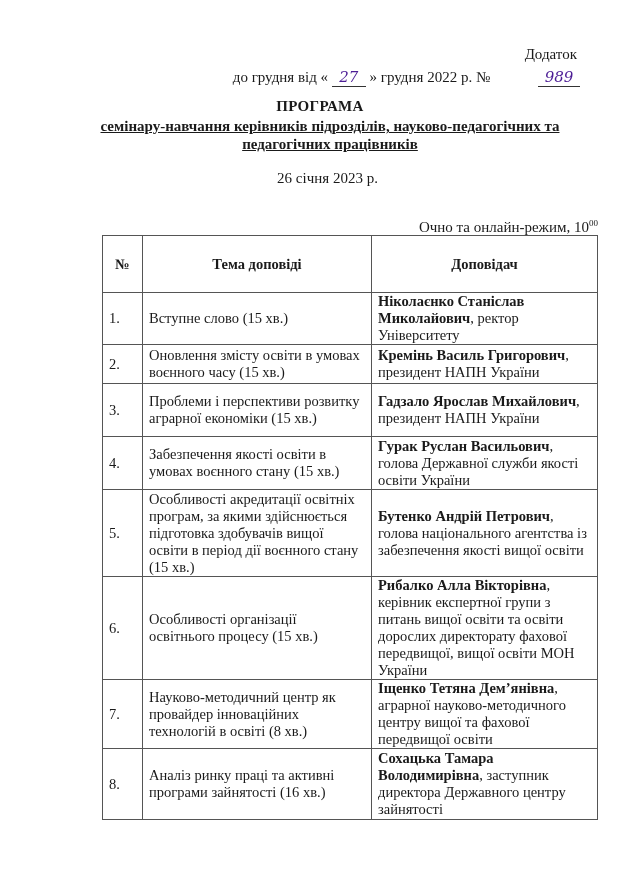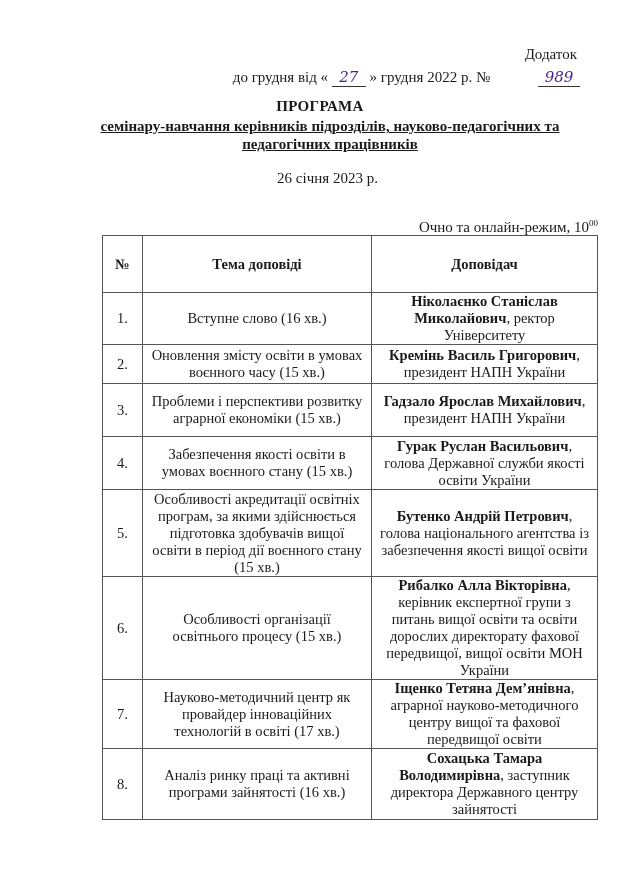--- a/index.html
+++ b/index.html
@@ -14,21 +14,21 @@
     .hand.day { width: 34px; }
     .hand.num { width: 42px; margin-left: 44px; }
     .title { left: 0; width: 640px; top: 98px; text-align: center; font-weight: bold; font-size: 15px; letter-spacing: 0.3px; }
     .subtitle { left: 90px; width: 480px; top: 117px; text-align: center; font-weight: bold; font-size: 15px; line-height: 18px; text-decoration: underline; }
     .date { left: 0; width: 655px; top: 170px; text-align: center; font-size: 15px; }
     .mode { right: 42px; top: 218px; font-size: 15px; white-space: nowrap; }
     .mode sup { font-size: 9px; }
     table.program {
       position: absolute; left: 102px; top: 235px; width: 496px; border-collapse: collapse; font-size: 14.5px; line-height: 17px;
     }
-    table.program th, table.program td { border: 1px solid #555; vertical-align: middle; padding: 0 6px; text-align: center; }
+    table.program th, table.program td { border: 1px solid #555; vertical-align: middle; padding: 0 6px; }
     table.program th { font-weight: bold; height: 56px; text-align: center; }
     .c-no { width: 27px; }
     .c-topic { width: 216px; }
     .c-speaker { }
     .speaker-name { font-weight: bold; }
   </style>
 </head>
 <body>
 
 <div class="abs addendum">Додаток</div>
@@ -52,21 +52,21 @@
   <thead>
     <tr>
       <th class="c-no">№</th>
       <th class="c-topic">Тема доповіді</th>
       <th class="c-speaker">Доповідач</th>
     </tr>
   </thead>
   <tbody id="rows">
       <tr style="height: 52px;">
         <td class="c-no">1.</td>
-        <td class="c-topic">Вступне слово (16 хв.)</td>
+        <td class="c-topic">Вступне слово (15 хв.)</td>
         <td class="c-speaker"><span class="speaker-name">Ніколаєнко Станіслав Миколайович</span><span>,  ректор Університету</span></td>
       </tr>
       <tr style="height: 39px;">
         <td class="c-no">2.</td>
         <td class="c-topic">Оновлення змісту освіти в умовах воєнного часу (15 хв.)</td>
         <td class="c-speaker"><span class="speaker-name">Кремінь Василь Григорович</span><span>, президент НАПН України</span></td>
       </tr>
       <tr style="height: 53px;">
         <td class="c-no">3.</td>
         <td class="c-topic">Проблеми і перспективи розвитку аграрної економіки (15 хв.)</td>
@@ -82,21 +82,21 @@
         <td class="c-topic">Особливості акредитації освітніх програм,  за якими здійснюється підготовка здобувачів вищої освіти в період дії воєнного стану (15 хв.)</td>
         <td class="c-speaker"><span class="speaker-name">Бутенко Андрій Петрович</span><span>, голова національного агентства із забезпечення якості вищої освіти</span></td>
       </tr>
       <tr style="height: 99px;">
         <td class="c-no">6.</td>
         <td class="c-topic">Особливості організації освітнього процесу (15 хв.)</td>
         <td class="c-speaker"><span class="speaker-name">Рибалко Алла Вікторівна</span><span>, керівник експертної групи з питань вищої освіти та освіти дорослих директорату фахової передвищої, вищої  освіти МОН України</span></td>
       </tr>
       <tr style="height: 61px;">
         <td class="c-no">7.</td>
-        <td class="c-topic">Науково-методичний центр як провайдер інноваційних технологій в освіті (17 хв.)</td>
+        <td class="c-topic">Науково-методичний центр як провайдер інноваційних технологій в освіті (8 хв.)</td>
         <td class="c-speaker"><span class="speaker-name">Іщенко Тетяна Дем’янівна</span><span>, аграрної науково-методичного центру вищої та фахової передвищої освіти</span></td>
       </tr>
       <tr style="height: 71px;">
         <td class="c-no">8.</td>
         <td class="c-topic">Аналіз ринку праці та активні програми зайнятості (16 хв.)</td>
         <td class="c-speaker"><span class="speaker-name">Сохацька Тамара Володимирівна</span><span>, заступник директора Державного центру зайнятості</span></td>
       </tr>
     </tbody>
 </table>
 

